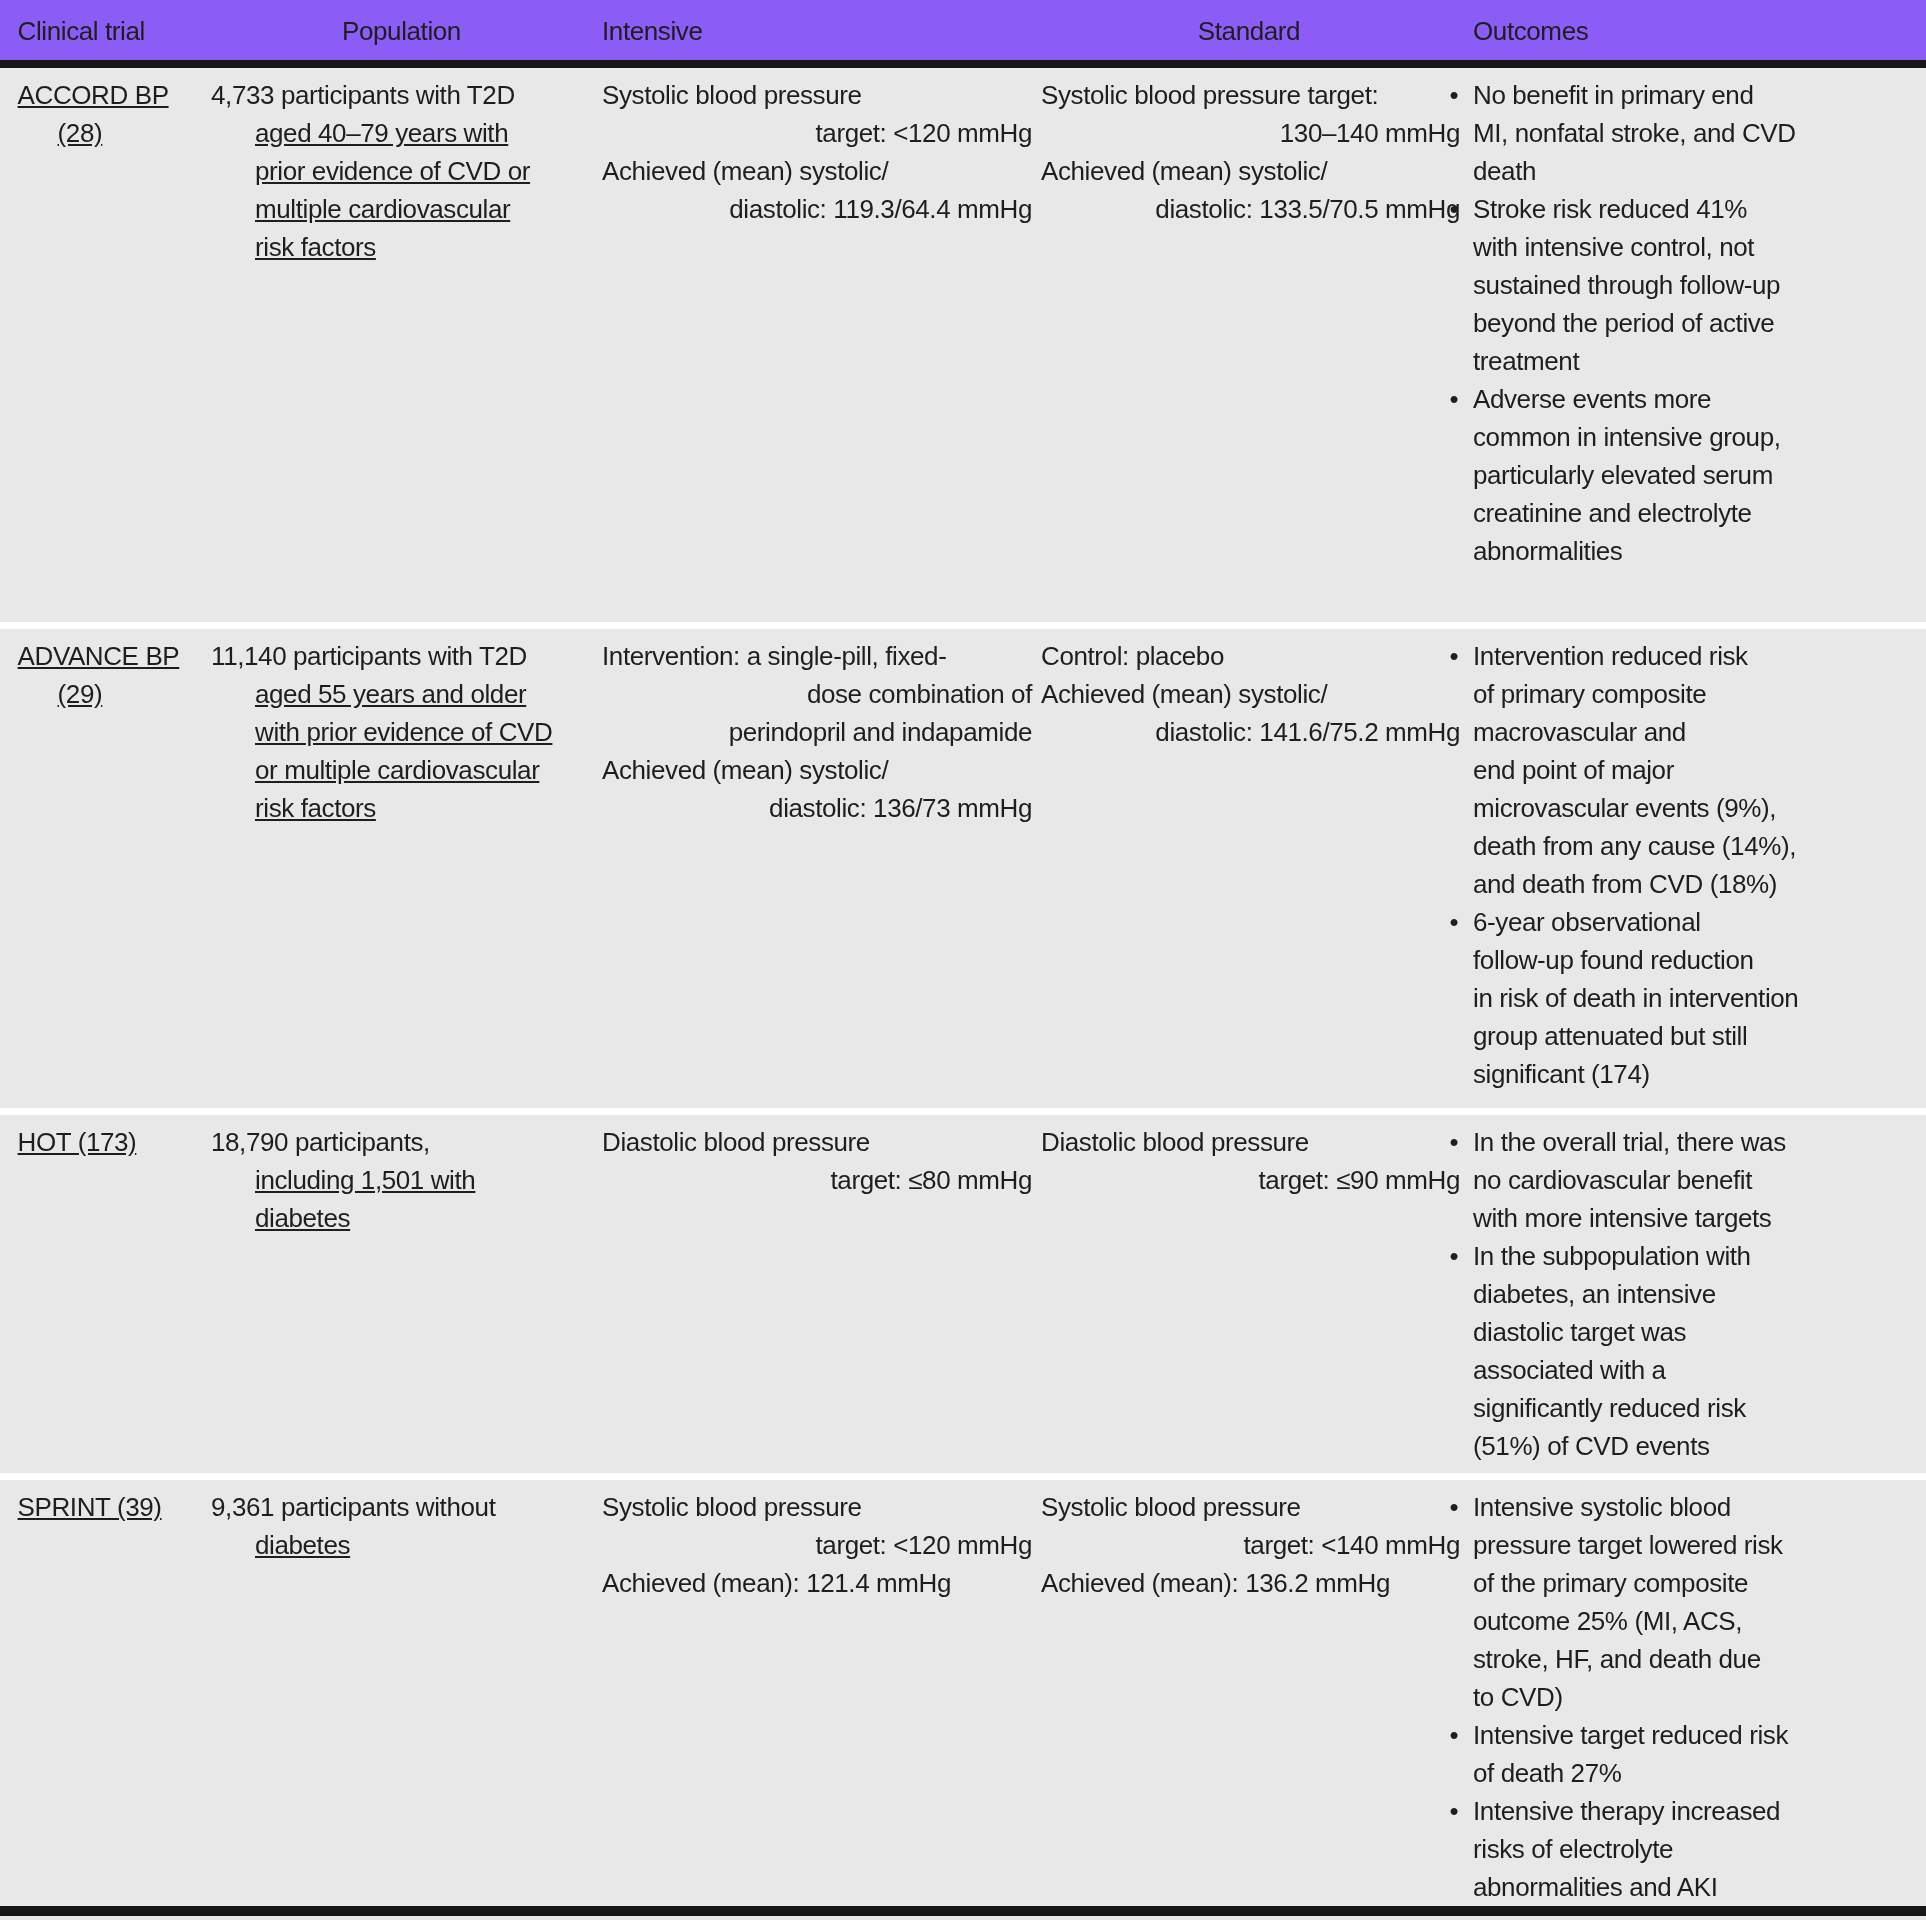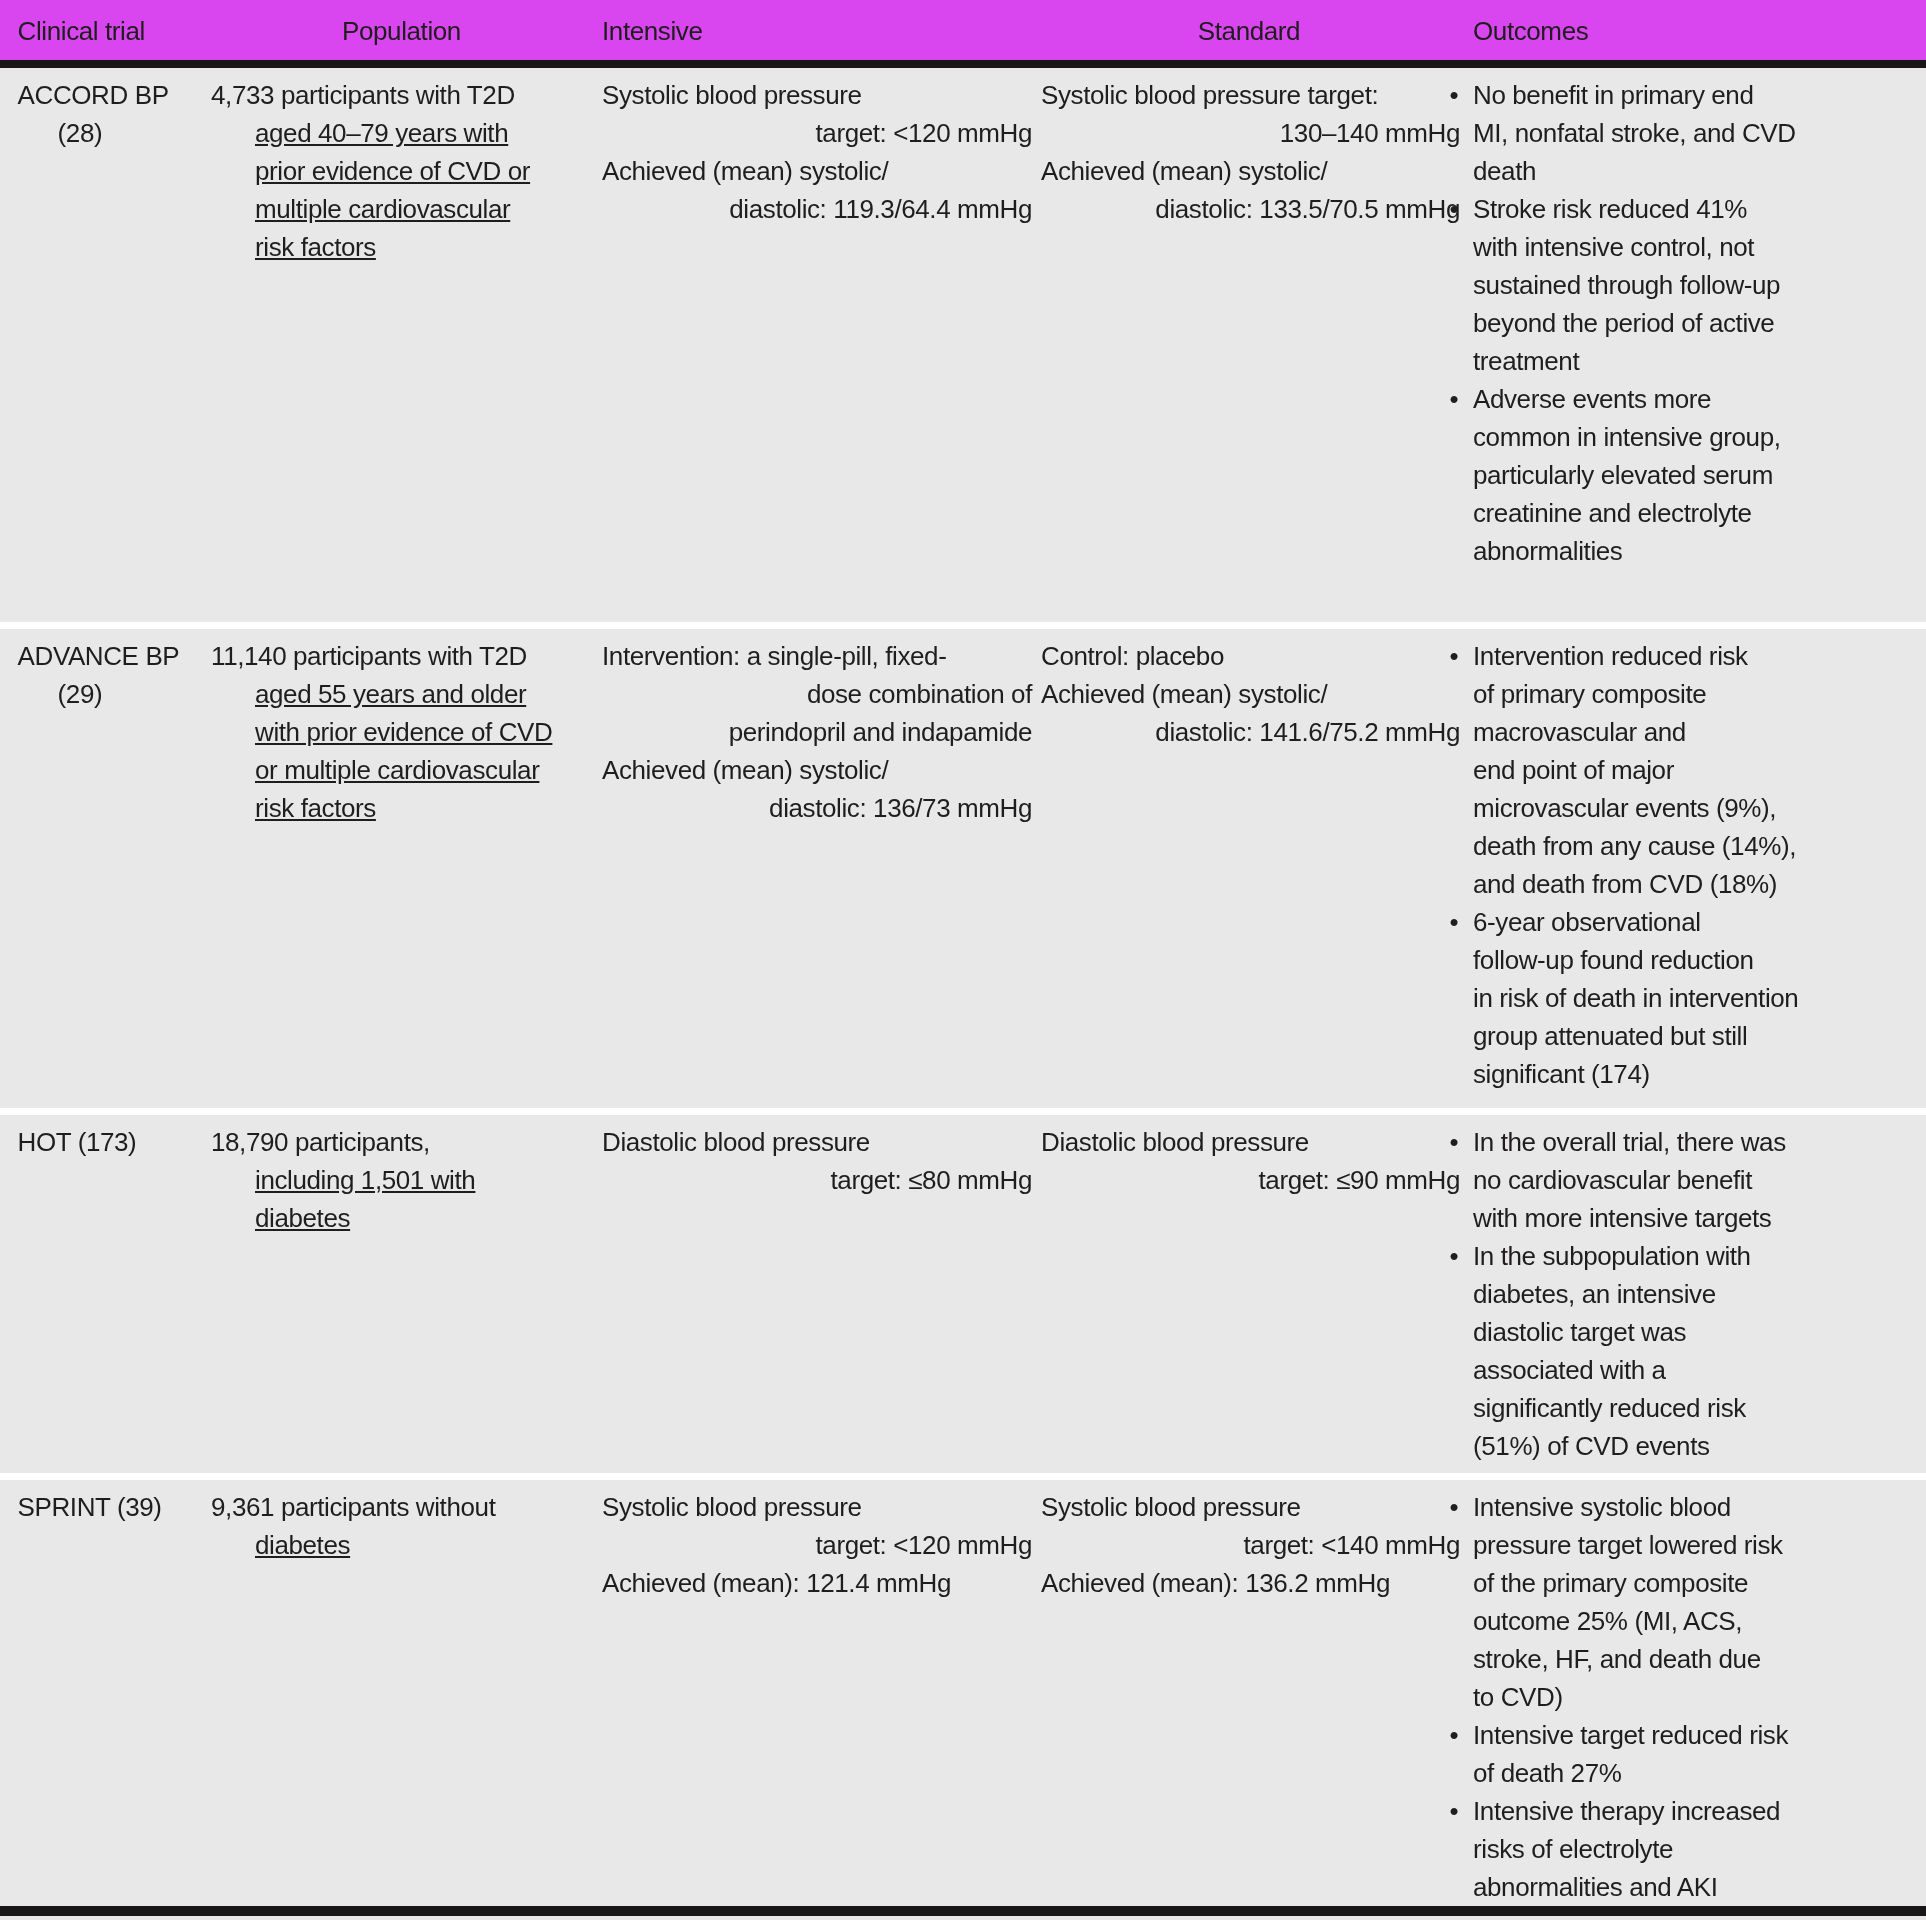--- a/index.html
+++ b/index.html
@@ -7,35 +7,35 @@
     position:relative;
     width:1926px;height:1920px;
     background:#e8e8e8;
     color:#1f1d1e;
     font-family:"Liberation Sans", sans-serif;
     font-size:26px;
     letter-spacing:-0.4px;
     overflow:hidden;
   }
   
-  .header-row{position:relative;height:60px;background:#d946ef;}
+  .header-row{position:relative;height:60px;background:#8b5cf6;}
   .hcell{position:absolute;top:15px;line-height:32px;white-space:nowrap;}
   .hc1{left:17.6px;}
   .hc2{left:211px;width:381px;text-align:center;}
   .hc3{left:602px;width:427px;text-align:left;}
   .hc4{left:1041px;width:416px;text-align:center;}
   .hc5{left:1473px;width:445px;text-align:left;}
   
   .top-rule{height:8.2px;background:#181617;}
   .bottom-rule{height:9.4px;background:#181617;}
   .sep{height:7px;background:#ffffff;}
   
   .row{position:relative;background:#e8e8e8;}
   .col{position:absolute;top:8.2px;}
-  .col1{left:17.6px;width:186px;}
+  .col1{left:17.6px;width:186px;text-decoration:underline;}
   .col2{left:211px;width:383px;}
   .col3{left:602px;width:430px;}
   .col4{left:1041px;width:419px;}
   .col5{left:1473px;width:447px;}
   .line{display:block;height:38px;line-height:38px;white-space:nowrap;}
   .col1 .cont{padding-left:40px;}
   .col2 .cont{padding-left:44px;text-decoration:underline;}
   .col3 .cont,.col4 .cont{padding-left:35px;text-align:right;}
   .para{margin:0;}
   .bullet-item{position:relative;}

